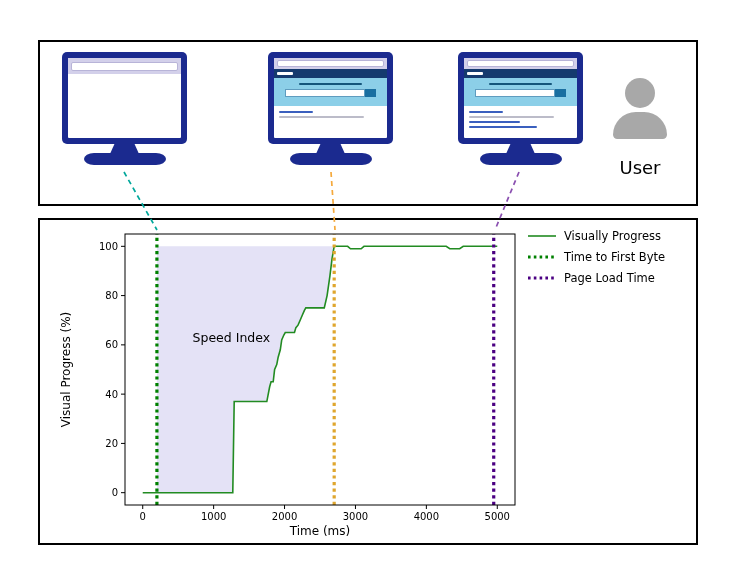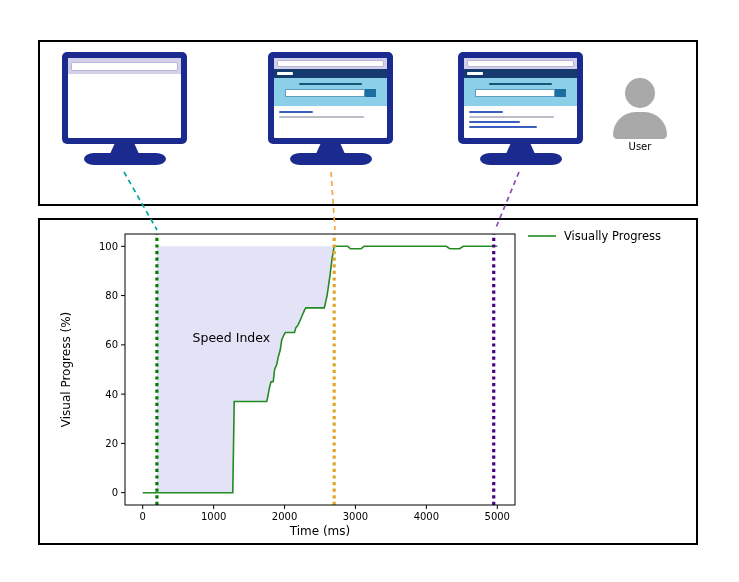--- a/index.html
+++ b/index.html
@@ -28,21 +28,21 @@
   .content{padding-top:2px;}
   .tl{height:2px;margin:3px 5px;border-radius:1px;}
   .tl.blue{background:#3a5fbe;}
   .tl.gray{background:#bcbcc9;}
   .w30{width:30%;} .w45{width:45%;} .w60{width:60%;} .w75{width:75%;}
 
   
   #user-figure{position:absolute;left:560px;top:36px;width:80px;text-align:center;}
   .user-head{width:30px;height:30px;border-radius:50%;background:#a8a8a8;margin:0 auto;}
   .user-body{width:54px;height:27px;background:#a8a8a8;border-radius:27px 27px 5px 5px;margin:4px auto 0;}
-  .user-label{font-size:10px;color:#000;margin-top:2px;}
+  .user-label{font-size:18px;color:#000;margin-top:18px;}
 
   
   #chart-svg{position:absolute;left:0;top:0;}
   #legend{position:absolute;left:486px;top:8px;display:flex;flex-direction:column;row-gap:5px;}
   .legend-item{display:flex;align-items:center;gap:6px;height:16px;}
   .legend-item span{font-size:11.5px;color:#000;white-space:nowrap;}
 
   
   #connectors{position:absolute;left:0;top:0;pointer-events:none;z-index:5;}
 </style>
@@ -160,20 +160,32 @@
       <text x="30" y="149.5" text-anchor="middle" font-size="12" fill="#000" transform="rotate(-90 30 149.5)">Visual Progress (%)</text>
       <text x="191.36363636363637" y="122.4" text-anchor="middle" font-size="12.5" fill="#000">Speed Index</text>
     </svg>
   <div id="legend">
       <div class="legend-item">
         <svg width="32" height="14">
           <line x1="2" x2="30" y1="7" y2="7" stroke="#228b22" stroke-width="1.6"></line>
         </svg>
         <span>Visually Progress</span>
       </div>
+      <div class="legend-item">
+        <svg width="32" height="14">
+          <line x1="2" x2="30" y1="7" y2="7" stroke="#008000" stroke-width="3.2" stroke-dasharray="2.6 3.2"></line>
+        </svg>
+        <span>Time to First Byte</span>
+      </div>
+      <div class="legend-item">
+        <svg width="32" height="14">
+          <line x1="2" x2="30" y1="7" y2="7" stroke="#4b0082" stroke-width="3.2" stroke-dasharray="2.6 3.2"></line>
+        </svg>
+        <span>Page Load Time</span>
+      </div>
     </div>
 </div>
 
 <svg id="connectors" width="739" height="582" viewBox="0 0 739 582">
   <line id="conn-0" x1="124" y1="172" x2="157" y2="230" stroke-width="1.7" stroke-dasharray="5 4" stroke="#00a79b"></line>
   <line id="conn-1" x1="331" y1="172" x2="335" y2="230" stroke-width="1.7" stroke-dasharray="5 4" stroke="#f5a93c"></line>
   <line id="conn-2" x1="519" y1="172" x2="495" y2="230" stroke-width="1.7" stroke-dasharray="5 4" stroke="#8a4fb0"></line>
 </svg>
 
 </body></html>

